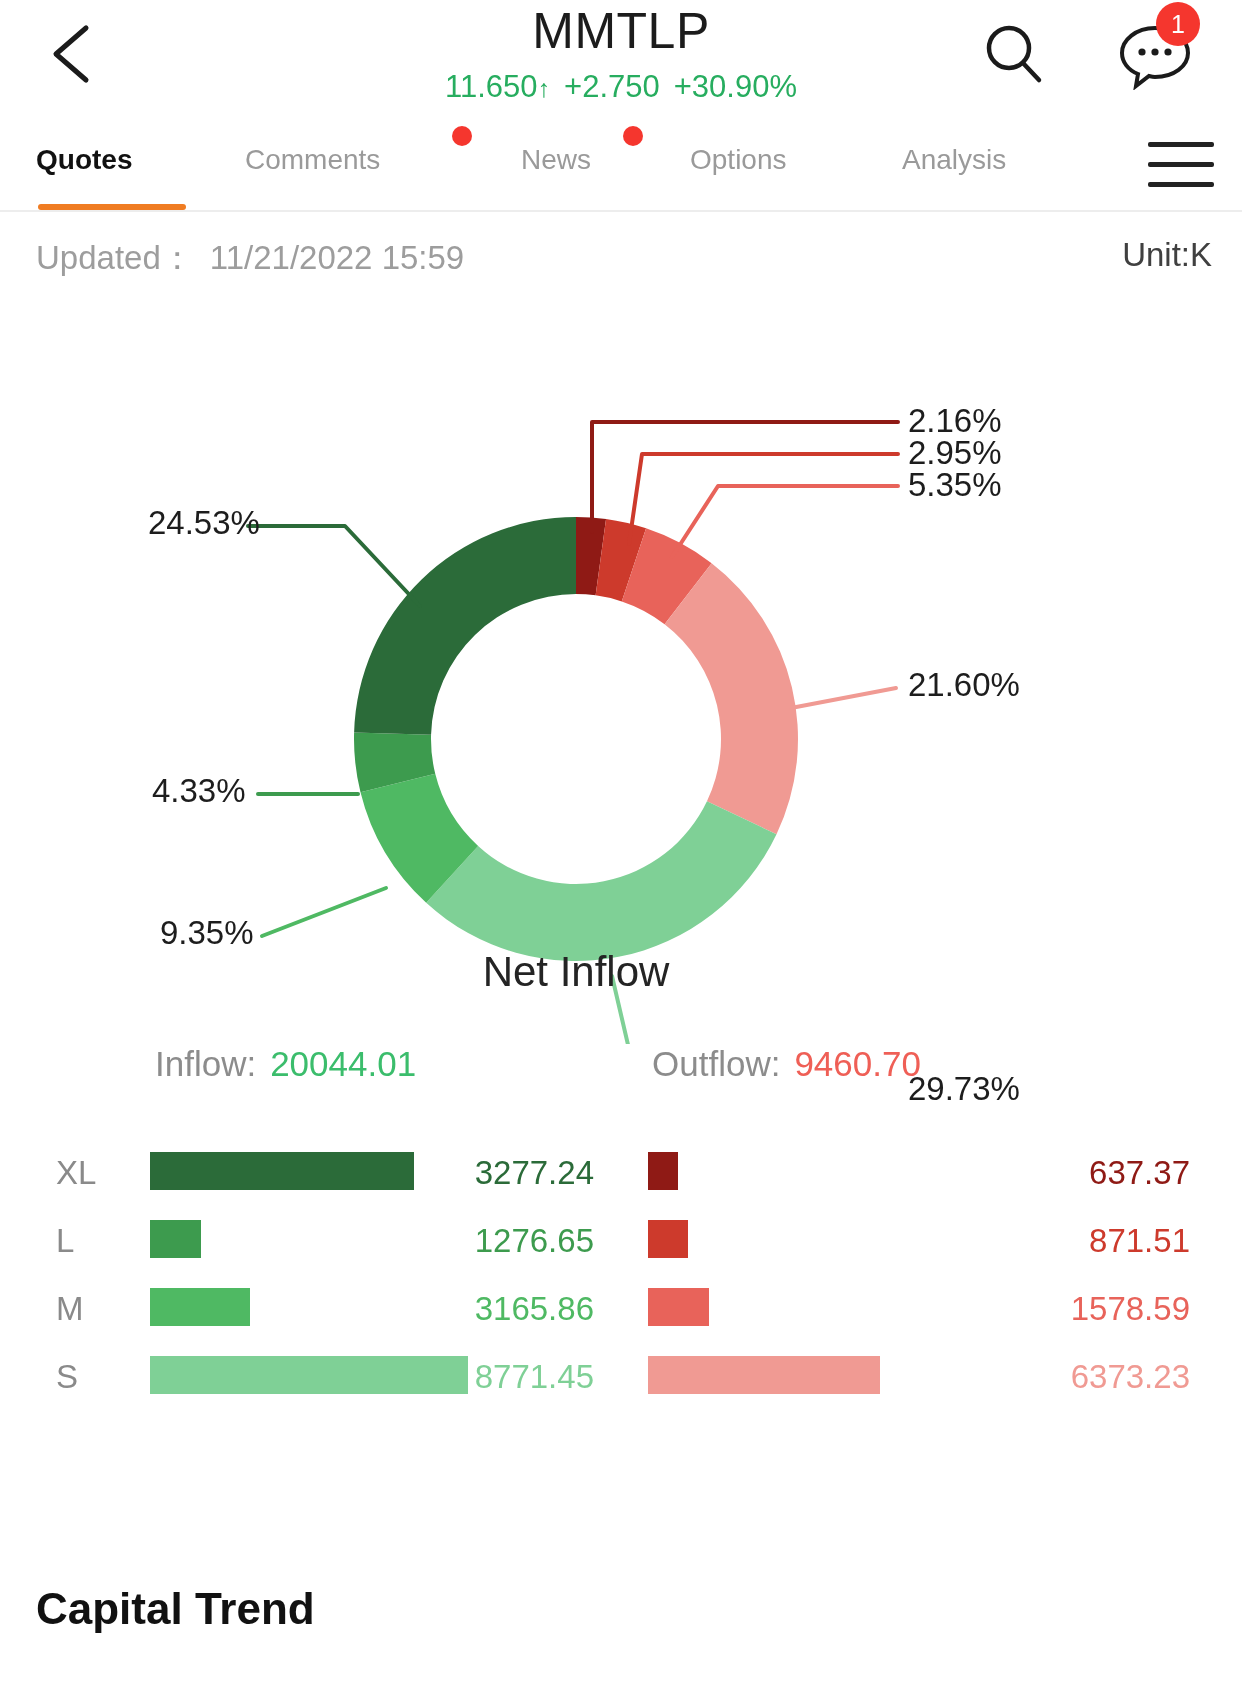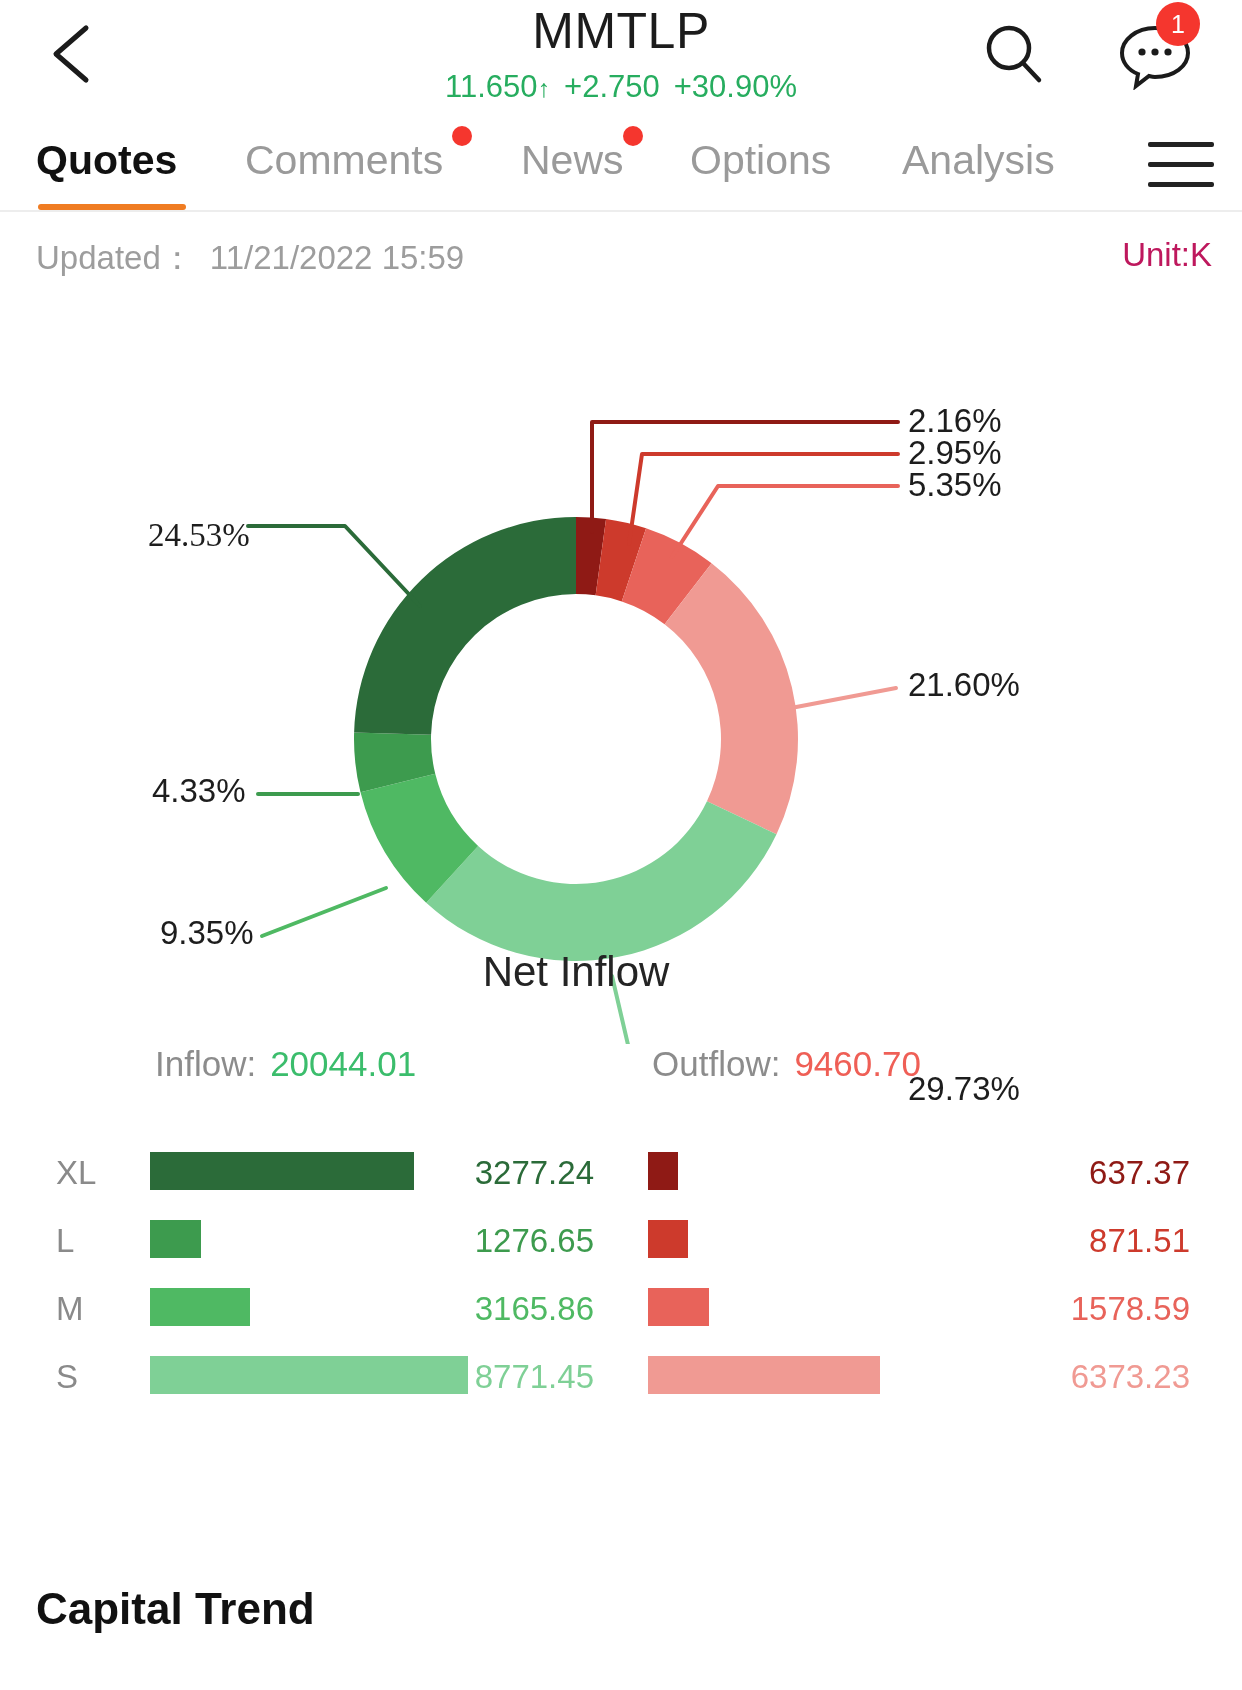--- a/index.html
+++ b/index.html
@@ -71,21 +71,21 @@
 
   
   .tabs {
     position: relative;
     height: 92px;
     border-bottom: 2px solid #ededed;
   }
   .tab {
     position: absolute;
     top: 0;
-    font-size: 41px;
+    font-size: 28px;
     color: #9a9a9a;
     line-height: 80px;
     white-space: nowrap;
     cursor: pointer;
   }
   .tab.active {
     color: #111;
     font-weight: bold;
   }
   .tab-underline {
@@ -133,21 +133,21 @@
     left: 36px; top: 24px;
     font-size: 33px;
     color: #9d9d9d;
     white-space: nowrap;
   }
   .meta-left .val { margin-left: 16px; }
   .meta-right {
     position: absolute;
     right: 30px; top: 24px;
     font-size: 33px;
-    color: #be185d;
+    color: #404040;
   }
 
   
   .donut-area {
     position: relative;
     height: 740px;
   }
   .donut-svg { position: absolute; left: 0; top: 0; }
 
   .donut-center {
@@ -335,21 +335,21 @@
     </g>
   </svg>
 
   <div class="pct-label" style="left:908px; top:98px;">2.16%</div>
   <div class="pct-label" style="left:908px; top:130px;">2.95%</div>
   <div class="pct-label" style="left:908px; top:162px;">5.35%</div>
   <div class="pct-label" style="left:908px; top:362px;">21.60%</div>
   <div class="pct-label" style="left:908px; top:766px;">29.73%</div>
   <div class="pct-label" style="left:160px; top:610px;">9.35%</div>
   <div class="pct-label" style="left:152px; top:468px;">4.33%</div>
-  <div class="pct-label" style="left:148px; top:213px;font-family:Liberation Serif, serif;">24.53%</div>
+  <div class="pct-label" style="left:148px; top:200px;">24.53%</div>
 
   <div class="donut-center">
     <div class="lbl">Net Inflow</div>
   </div>
 </div>
 
 <div class="flow-head">
   <div class="item" style="left:155px;">
     <span>Inflow:</span><span class="num in">20044.01</span>
   </div>

